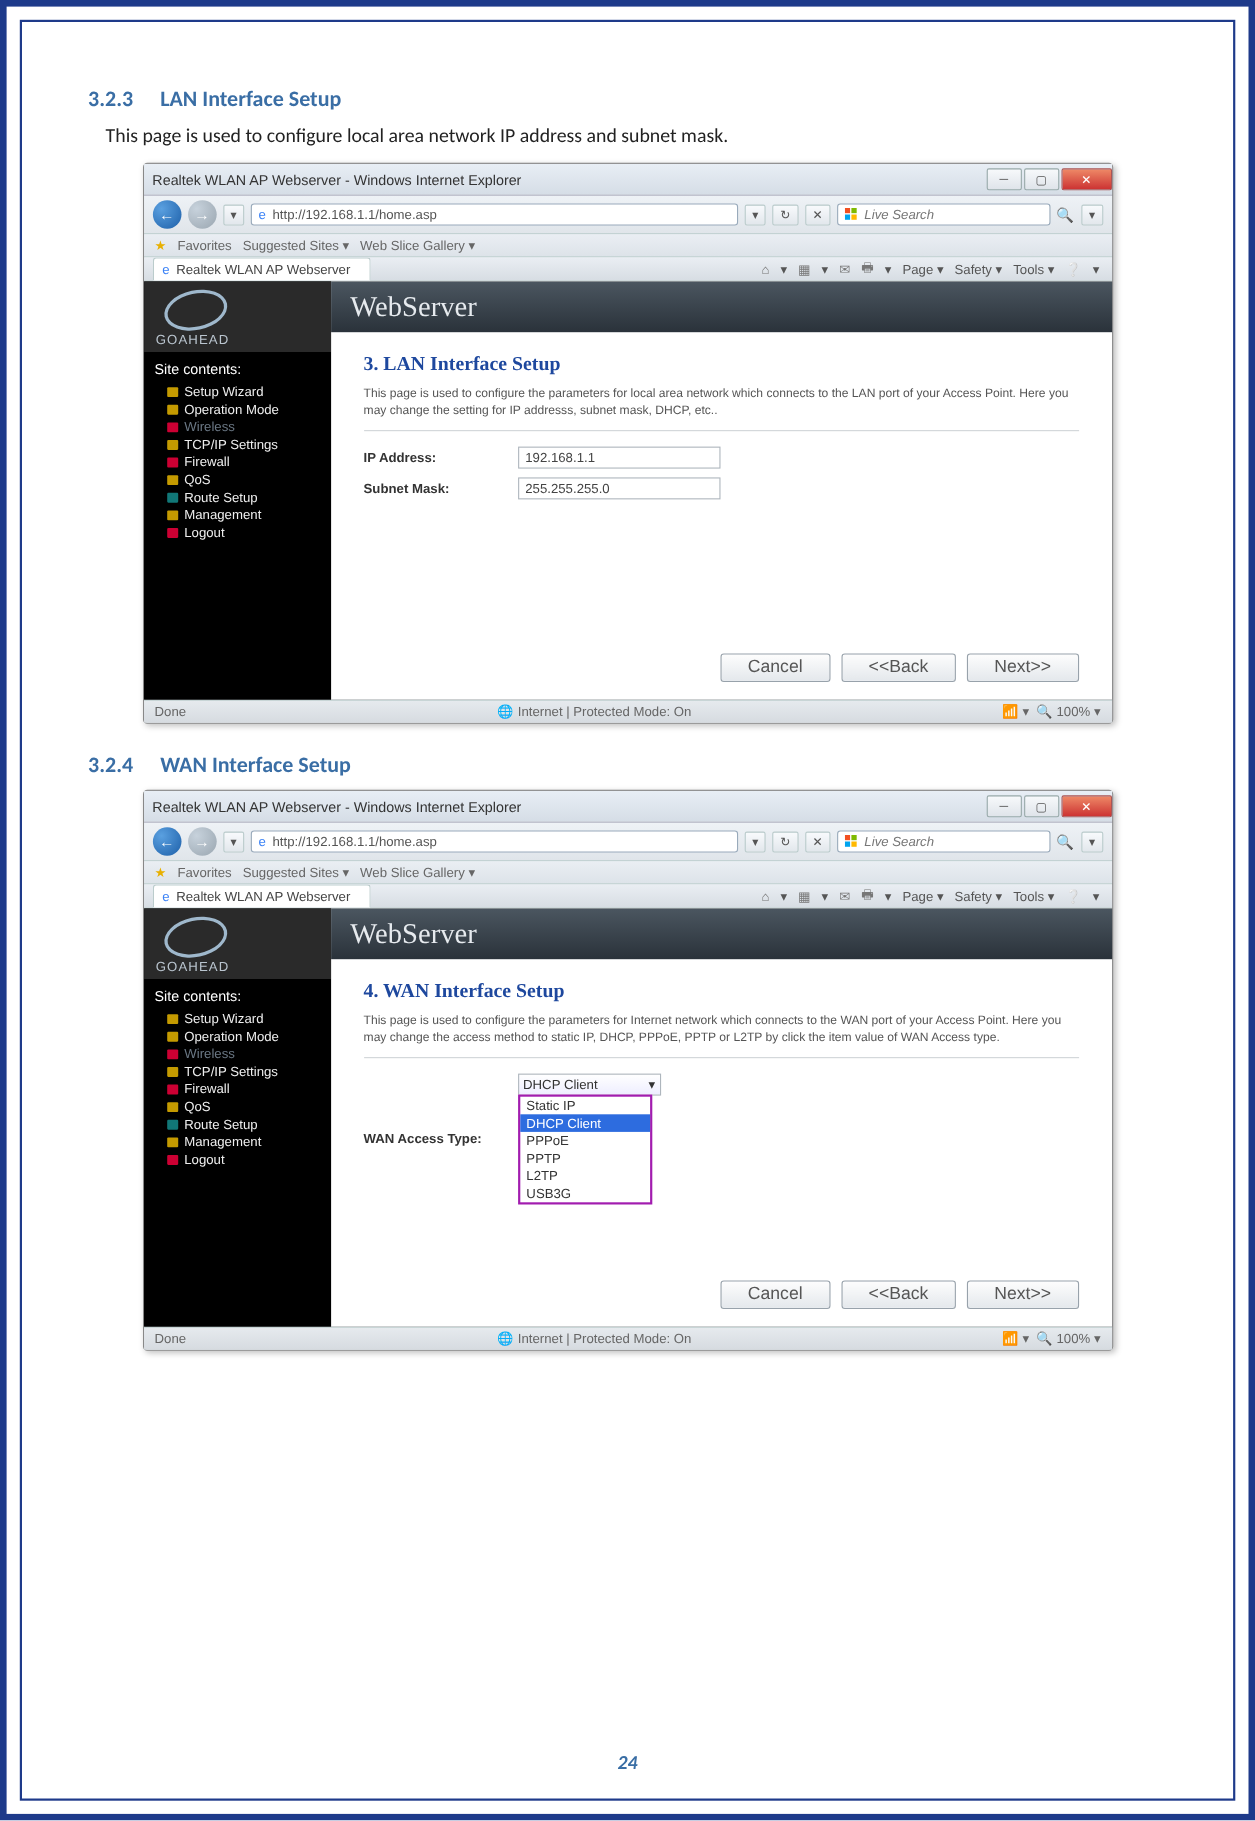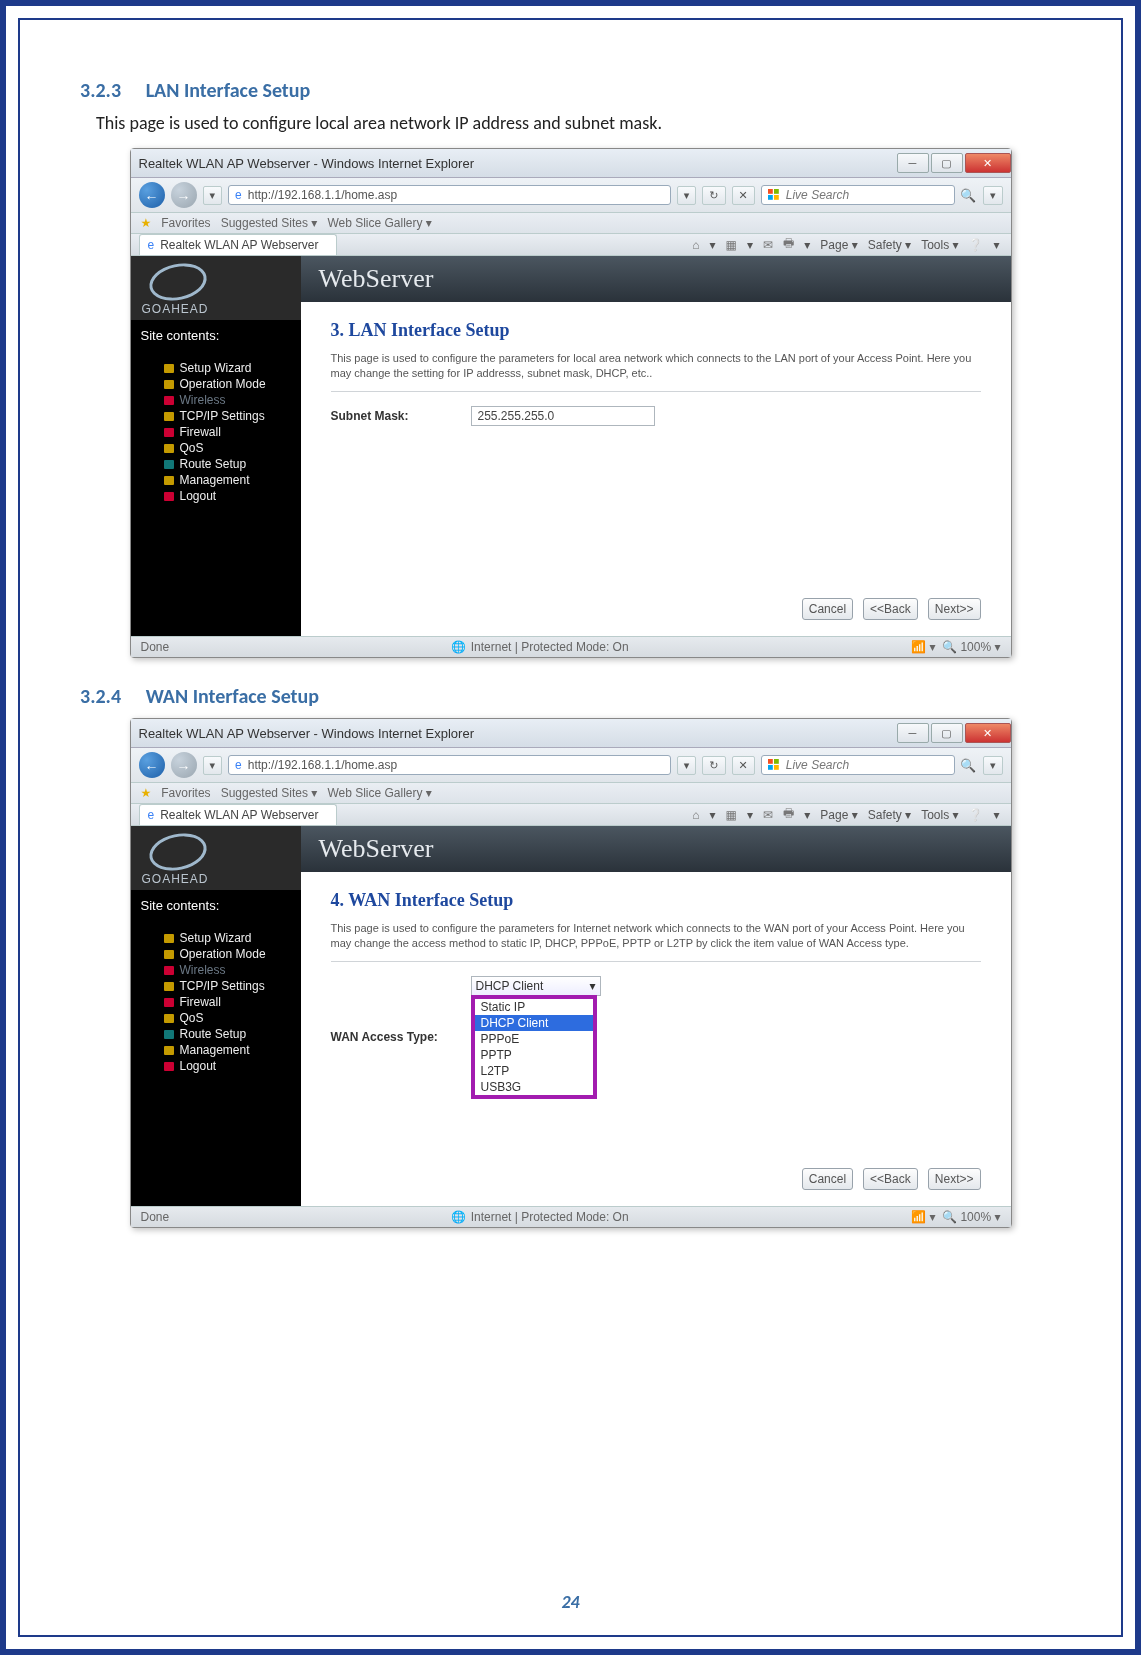--- a/index.html
+++ b/index.html
@@ -30,40 +30,40 @@
   .tab{background:#fff;border:1px solid #bcc;border-bottom:none;padding:3px 18px 3px 8px;font-size:12px;color:#444;border-radius:3px 3px 0 0;display:flex;align-items:center;gap:6px}
   .cmd-bar{color:#555;font-size:12px;display:flex;align-items:center;gap:4px}
   .cmd-bar span{padding:0 3px}
   .cmd-ico{color:#777}
   .content-area{display:flex;background:#000;min-height:380px}
   .sidebar{width:170px;background:#000;color:#eee;font-size:12px;padding-bottom:10px}
   .logo-box{background:#2a2a2a;padding:8px 0 4px 0;text-align:left}
   .logo-swoosh{width:52px;height:30px;border:3px solid #9fb8cc;border-radius:50%;margin:0 0 2px 18px;position:relative;transform:rotate(-12deg)}
   .logo-txt{color:#bac5cf;font-size:12px;letter-spacing:1px;padding-left:11px}
   .tree-head{color:#fff;font-size:13px;padding:8px 10px 4px 10px}
-  .tree{list-style:none;margin:13px;padding:0 0 0 20px}
+  .tree{list-style:none;margin:1px;padding:0 0 0 20px}
   .tree li{padding:1px 0;display:flex;align-items:center;gap:6px;font-size:12px}
   .folder{width:10px;height:9px;background:#c49a00;border-radius:1px;display:inline-block;flex-shrink:0}
   .folder.red{background:#c03}
   .folder.blue{background:#177}
   .tree .dim{color:#6b7885}
   .main-panel{flex:1;background:#fff;position:relative}
   .ws-head{background:linear-gradient(#4b5660,#2a323a);color:#e6eaee;font-size:26px;font-family:Georgia,serif;padding:8px 18px}
   .panel-body{padding:18px 30px 72px 30px;color:#333;font-size:12px}
   .panel-title{color:#1e489e;font-weight:bold;font-size:18px;font-family:"Times New Roman",serif;margin-bottom:10px}
   .panel-desc{color:#555;font-size:11px;line-height:1.35;border-bottom:1px solid #d0d4d8;padding-bottom:10px;margin-bottom:14px}
   .field{display:flex;align-items:center;margin:8px 0}
   .field-label{width:140px;font-weight:bold;color:#333;font-size:12px}
   .field-input{width:170px;border:1px solid #aeb6bd;background:#fff;padding:2px 6px;font-size:12px;color:#444}
   .sel-box{width:120px;border:1px solid #aeb6bd;background:linear-gradient(#fff,#eef);padding:2px 4px;font-size:12px;display:flex;justify-content:space-between;align-items:center}
-  .dd-list{width:118px;border:4px solid #a21caf;background:#fff;font-size:12px;margin-top:-1px}
+  .dd-list{width:118px;border:2px solid #a21caf;background:#fff;font-size:12px;margin-top:-1px}
   .dd-list div{padding:1px 6px;color:#333}
   .dd-list .sel{background:#2d6cdf;color:#fff}
   .btn-row{position:absolute;right:30px;bottom:16px;display:flex;gap:10px}
-  .std-btn{background:linear-gradient(#fdfdfd,#e4e8ec);border:1px solid #98a2ab;border-radius:3px;padding:3px 6px;font-size:12px;color:#555}
+  .std-btn{background:linear-gradient(#fdfdfd,#e4e8ec);border:1px solid #98a2ab;border-radius:3px;padding:3px 24px;font-size:16px;color:#555}
   .status-bar{display:flex;align-items:flex-end;justify-content:space-between;background:linear-gradient(#e6eaee,#d6dbe0);border-top:1px solid #bcc;padding:3px 10px;font-size:12px;color:#666}
   .globe-ico{color:#2a7;margin-right:4px}
   .zoom{color:#666;font-size:12px}
   .zoom .zico{color:#b08}
 </style>
 </head>
 <body>
 
 <div class="outer-frame">
 <div class="inner-frame">
@@ -178,20 +178,24 @@
                 <span class="folder red"></span>
                 <span>Logout</span>
               </li>
             </ul>
       </div>
       <div class="main-panel">
         <div class="ws-head">WebServer</div>
         <div class="panel-body">
           <div class="panel-title">3. LAN Interface Setup</div>
           <div class="panel-desc">This page is used to configure the parameters for local area network which connects to the LAN port of your Access Point. Here you may change the setting for IP addresss, subnet mask, DHCP, etc..</div>
+          <div class="field">
+            <div class="field-label">IP Address:</div>
+            <input class="field-input" value="192.168.1.1" style="">
+          </div>
           <div class="field">
             <div class="field-label">Subnet Mask:</div>
             <input class="field-input" value="255.255.255.0" style="">
           </div>
           <div class="btn-row">
             <button class="std-btn">Cancel</button>
             <button class="std-btn">&lt;&lt;Back</button>
             <button class="std-btn">Next&gt;&gt;</button>
           </div>
         </div>

